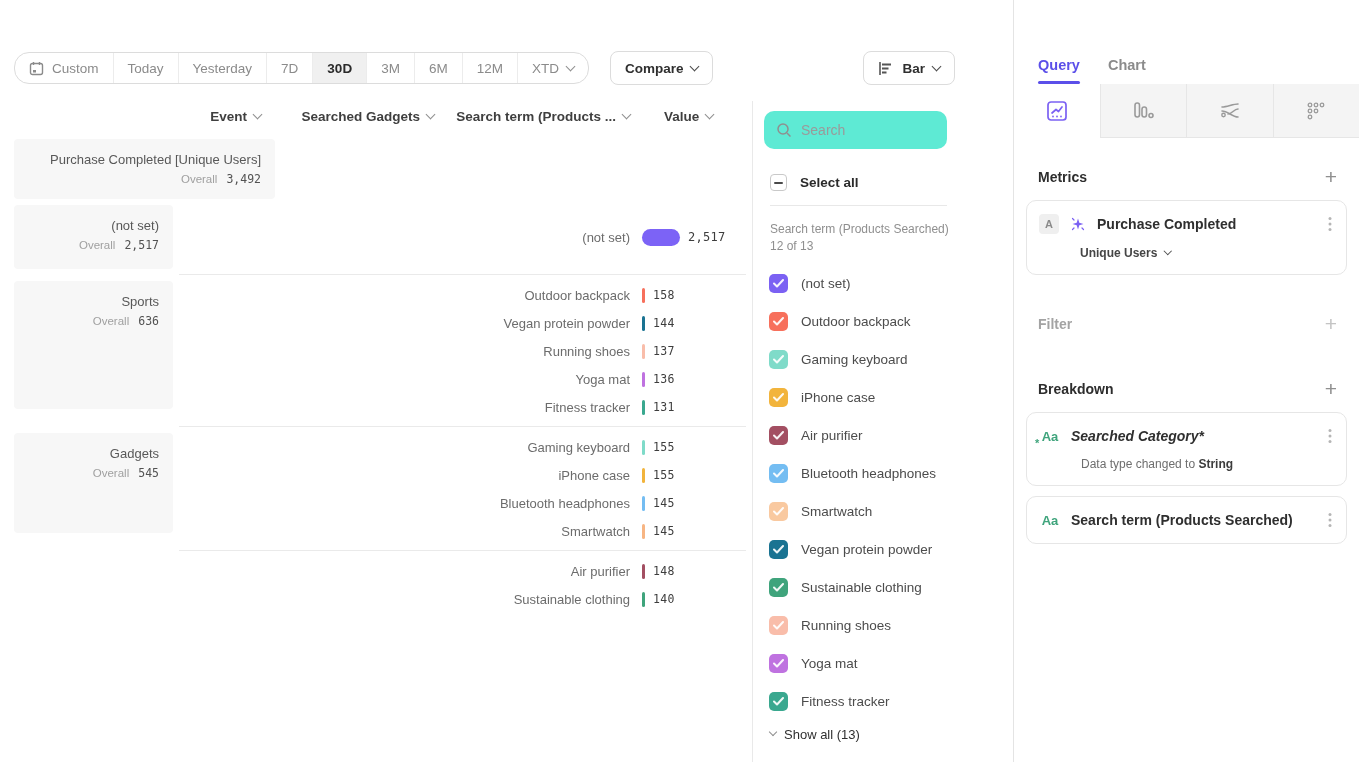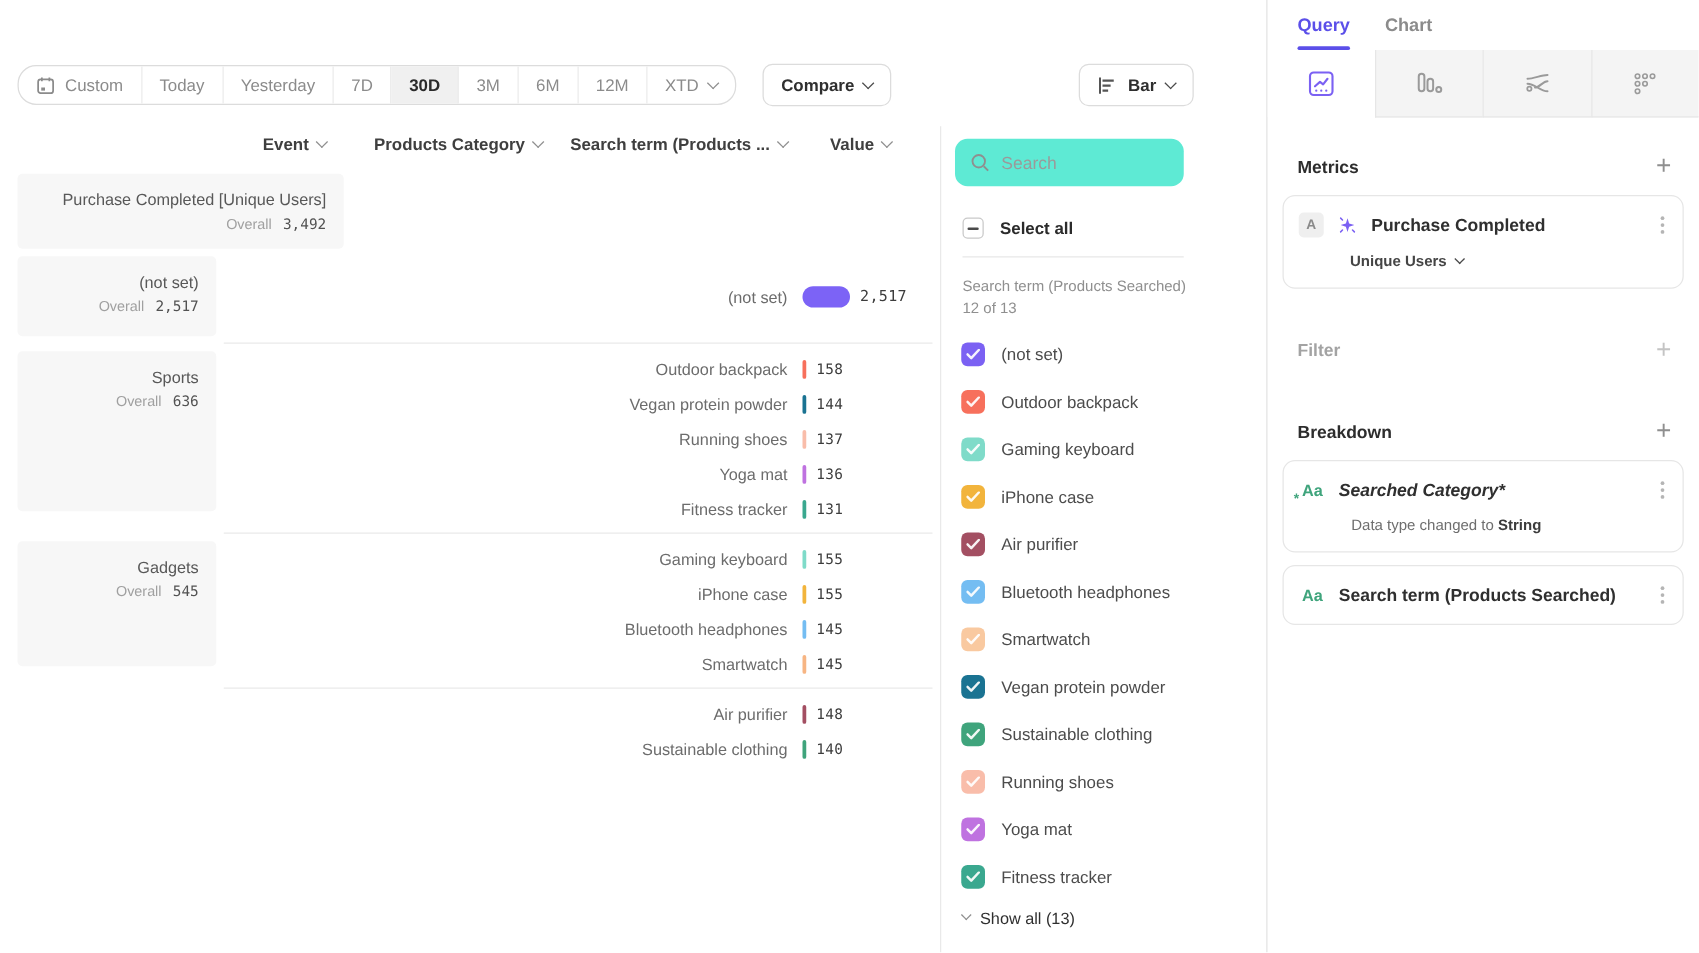--- a/index.html
+++ b/index.html
@@ -80,21 +80,21 @@
   .cbox svg { display:block; }
   .cbox.dotted { background-image:radial-gradient(rgba(255,255,255,.55) 1.2px, transparent 1.3px); background-size:4.5px 4.5px; }
   .legend-label { font-size:13.5px; color:#4c4c4c; }
   .show-all { display:flex; align-items:center; gap:8px; margin:6px 0 0 6px; border:none; background:transparent;
     font-size:13px; color:#2f2f2f; cursor:pointer; font-family:inherit; }
   .show-all .chev { width:6px; height:6px; }
 
   
   .right-panel { width:346px; flex:0 0 auto; border-left:1px solid #e4e4e4; display:flex; flex-direction:column; }
   .rp-tabs { display:flex; gap:28px; padding:13px 0 0 24px; }
-  .rp-tab { border:none; background:transparent; font-size:14.5px; font-weight:700; color:#8b8b8b; cursor:pointer; font-family:inherit; padding:0; }
+  .rp-tab { border:none; background:transparent; font-size:14.5px; font-weight:700; color:#8b8b8b; cursor:pointer; font-family:inherit; padding:0;margin-top:44px; }
   .rp-tab .ul { display:block; height:3px; border-radius:2px; background:transparent; margin-top:8px; }
   .rp-tab.active { color:#5b4fe9; }
   .rp-tab.active .ul { background:#5b4fe9; }
   .ct-strip { display:flex; height:54px; margin-top:0; }
   .ct-tab { flex:1; display:flex; align-items:center; justify-content:center; background:#f4f4f4;
     border-bottom:1px solid #e6e6e6; border-left:1px solid #e6e6e6; cursor:pointer; border-top:none; border-right:none; }
   .ct-tab:first-child { border-left:none; }
   .ct-tab.active { background:#fff; border-bottom:1px solid transparent; border-bottom-right-radius:10px; }
   .sec-head { display:flex; align-items:center; justify-content:space-between; margin:28px 22px 0 24px; }
   .sec-title { font-size:14px; font-weight:700; color:#2d2d2d; }
@@ -183,21 +183,21 @@
       <div class="table-area">
         <div class="hdr-row">
           <div class="hcol-event">
             <button class="hbtn">
               <span>Event</span>
               <span class="chev"></span>
             </button>
           </div>
           <div class="hcol-cat">
             <button class="hbtn">
-              <span>Products Category</span>
+              <span>Searched Gadgets</span>
               <span class="chev"></span>
             </button>
           </div>
           <div class="hcol-terms">
             <div class="hterm-wrap">
               <button class="hbtn">
                 <span>Search term (Products ...</span>
                 <span class="chev"></span>
               </button>
             </div>

